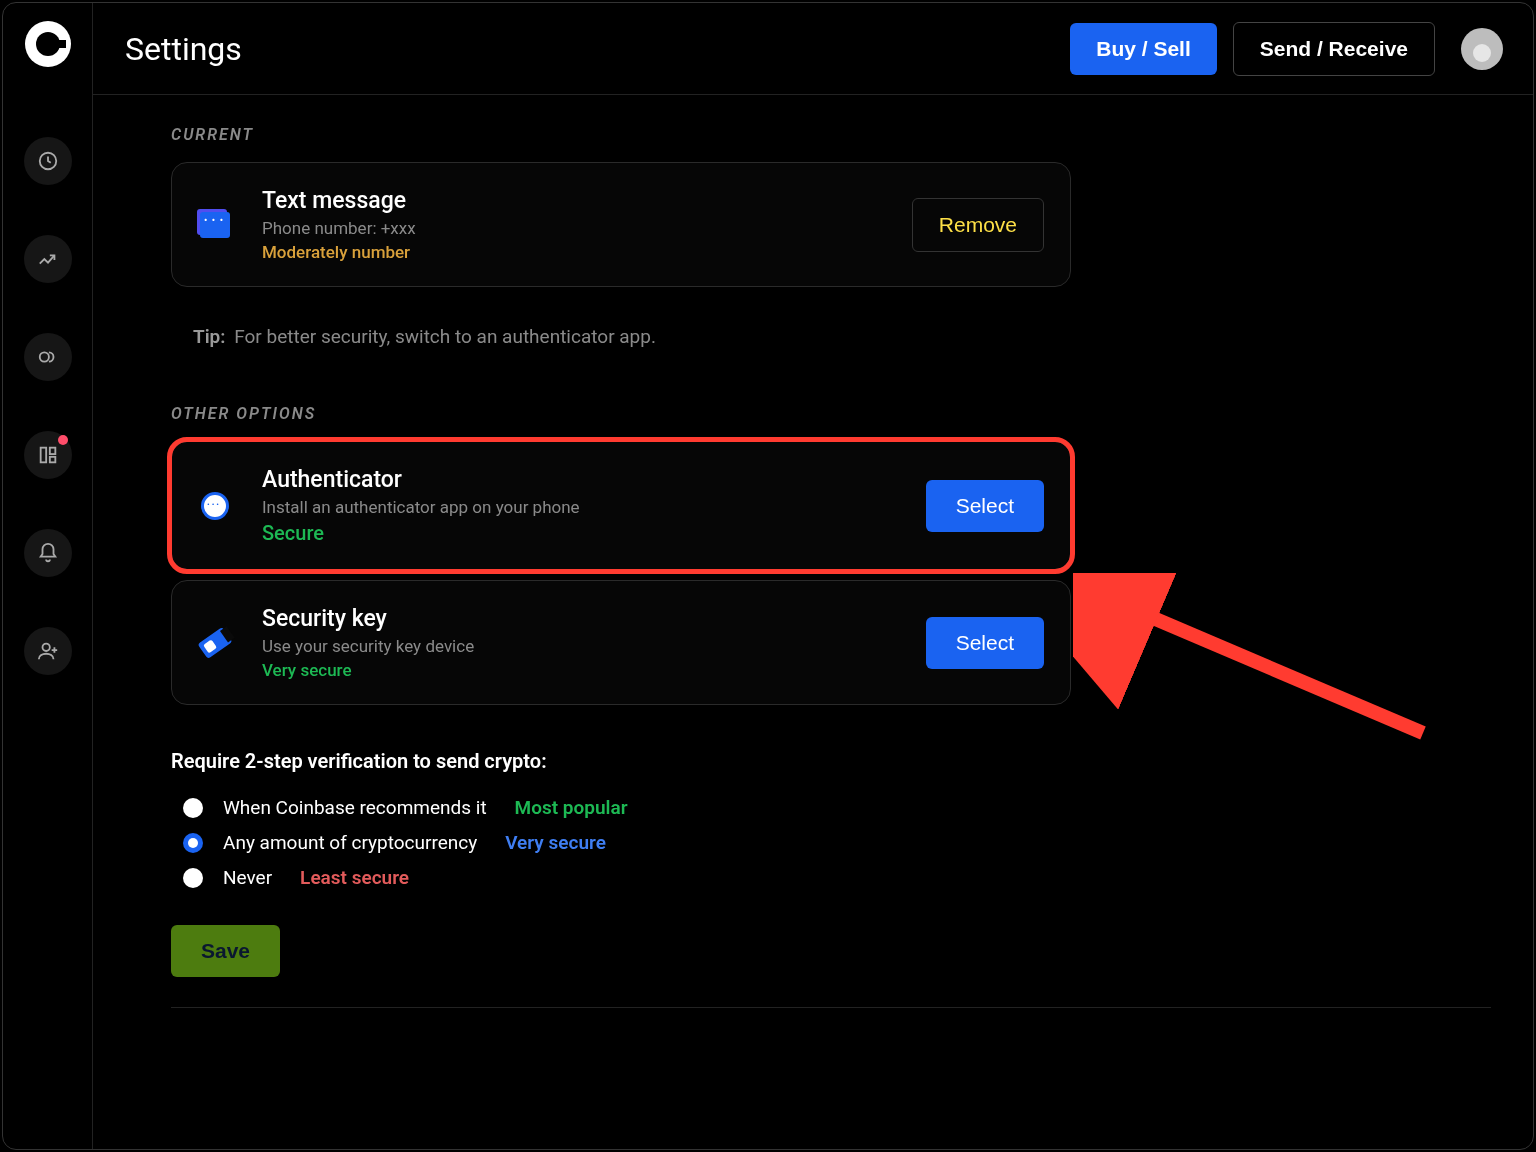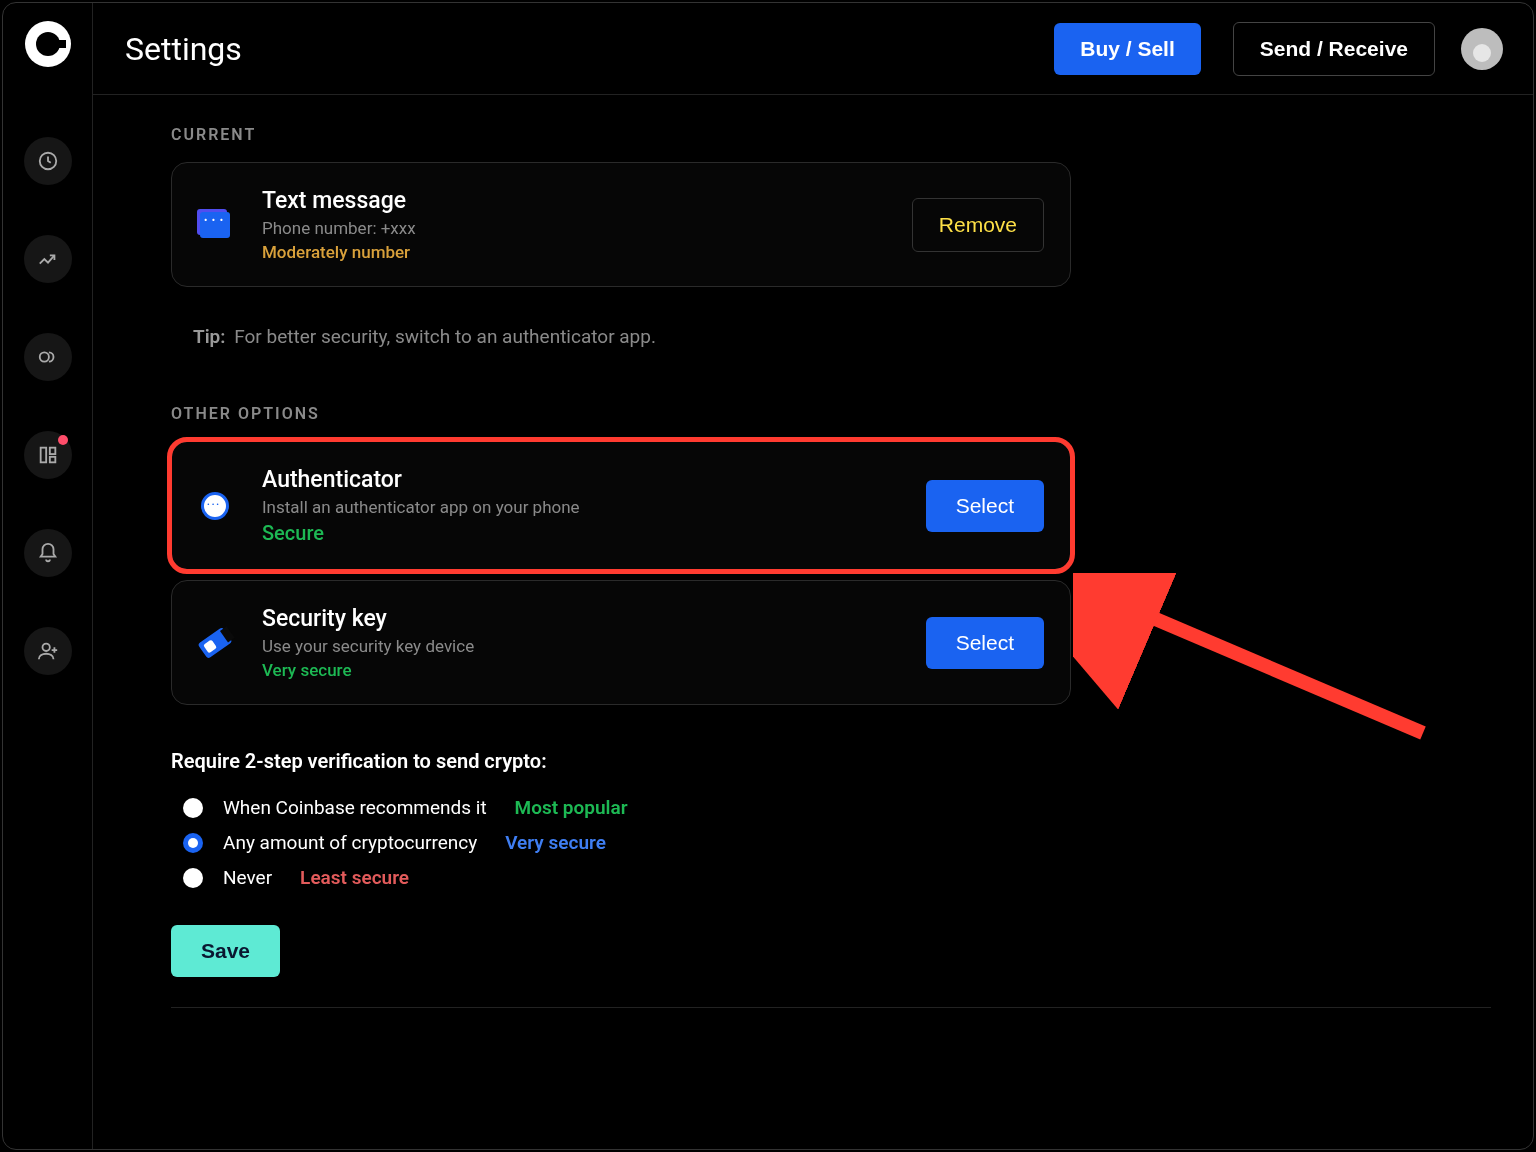--- a/index.html
+++ b/index.html
@@ -70,36 +70,36 @@
   }
   .header-title { font-size: 32px; font-weight: 400; flex: 1; }
   .btn {
     font-size: 21px; font-weight: 600;
     padding: 14px 26px;
     border-radius: 6px;
     cursor: pointer;
     border: none;
   }
   .btn-primary { background: #1a63f1; color: #fff; }
-  .btn-outline { background: #000; color: #fff; border: 1px solid #444; margin-left: 32px; }
+  .btn-outline { background: #000; color: #fff; border: 1px solid #444; margin-left: 16px; }
   .avatar {
     width: 42px; height: 42px; border-radius: 50%;
     background: #bdbdbd; margin-left: 26px;
     display:flex;align-items:flex-end;justify-content:center;overflow:hidden;
   }
   .avatar::before{content:"";width:18px;height:18px;border-radius:50%;background:#e6e6e6;position:relative;top:-8px;}
   .content {
     position: absolute;
     left: 90px; right: 0; top: 92px; bottom: 0;
     padding: 30px 40px 20px 78px;
     overflow: auto;
   }
   .section-label {
     font-size: 16px; font-weight: 600; letter-spacing: 2px;
-    color: #8a8a8a; margin-bottom: 18px;
+    color: #8a8a8a; margin-bottom: 18px; font-style: italic;
   }
   .card {
     border: 1px solid #2a2a2a;
     border-radius: 16px;
     padding: 24px 26px;
     display: flex; align-items: center;
     width: 900px;
     margin-bottom: 10px;
     background: #060606;
   }
@@ -135,21 +135,21 @@
     width: 20px; height: 20px; border-radius: 50%;
     background: #fff; display:inline-block; position:relative; cursor:pointer;
     flex-shrink:0;
   }
   .radio.selected { background: #1a63f1; }
   .radio.selected::after{content:"";position:absolute;top:5px;left:5px;width:10px;height:10px;border-radius:50%;background:#fff;}
   .radio-row .tag-pop { color: #1db954; font-weight: 600; margin-left: 8px; }
   .radio-row .tag-very { color: #3f7ef2; font-weight: 600; margin-left: 8px; }
   .radio-row .tag-least { color: #e25b5b; font-weight: 600; margin-left: 8px; }
   .btn-save {
-    background: #5eead4; color: #0a1730; border: none;
+    background: #4d7c0f; color: #0a1730; border: none;
     font-size: 21px; font-weight: 600; padding: 14px 30px; border-radius: 6px;
     margin-top: 24px; cursor: pointer;
   }
   .divider { border-top: 1px solid #222; margin-top: 30px; width: 1320px; }
   .annot-arrow {
     position: absolute;
     pointer-events: none;
     z-index: 50;
   }
   

